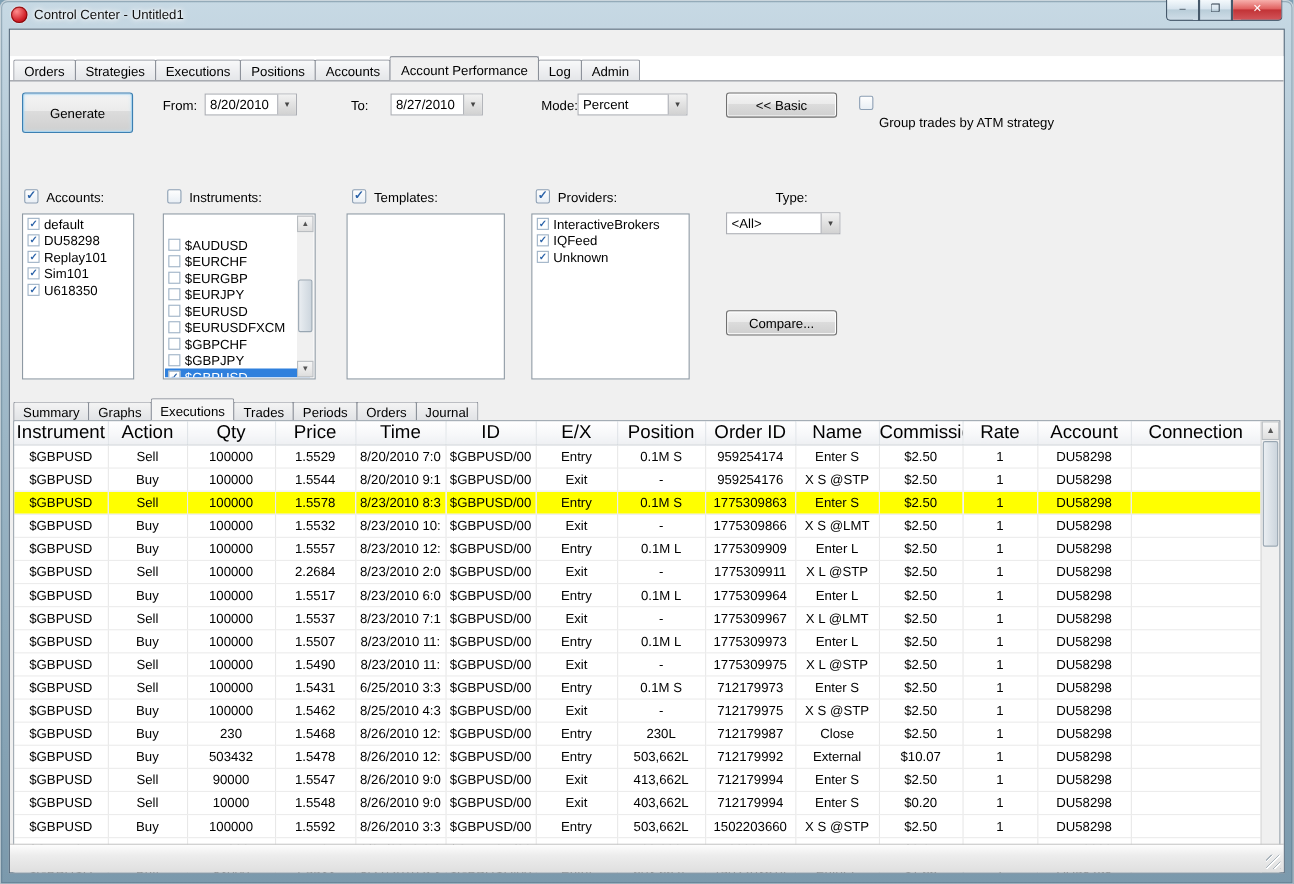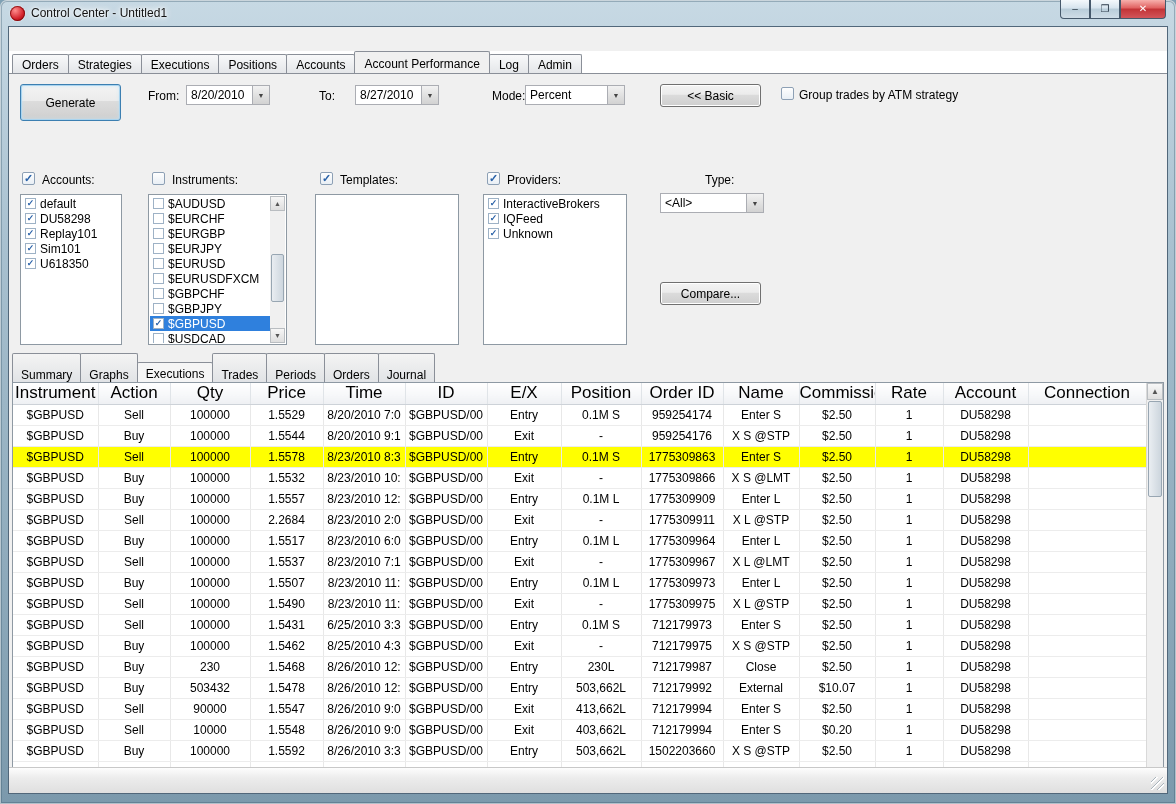--- a/index.html
+++ b/index.html
@@ -43,33 +43,33 @@
   .field{position:absolute;height:20px;background:#fff;border:1px solid #abadb3;display:flex;align-items:center;}
   .field .val{flex:1;padding:0 4px;white-space:nowrap;overflow:hidden;}
   .field .drop{width:17px;height:100%;flex:none;border-left:1px solid #abadb3;display:flex;align-items:center;justify-content:center;
     background:linear-gradient(#f2f2f2,#e3e3e3 45%,#d2d2d2);font-size:7px;color:#444;}
   .cbx{position:absolute;width:13px;height:13px;border:1px solid #8da0b5;border-radius:2px;background:linear-gradient(#fefefe,#e9eff5);
     font-size:11px;line-height:11px;text-align:center;font-weight:bold;color:#2a62a8;}
 
   
   .listbox{position:absolute;top:120px;height:151px;background:#fff;border:1px solid #8e99a3;overflow:hidden;}
   .lb-items{position:absolute;inset:1px;overflow:hidden;}
-  .listbox.has-scroll .lb-items{right:4px;}
+  .listbox.has-scroll .lb-items{right:4px;margin-top:19px;}
   .lb-item{display:flex;align-items:center;gap:4px;height:15px;padding:0 3px;white-space:nowrap;}
   .lb-item .cb{width:11px;height:11px;flex:none;border:1px solid #9eb2c6;background:#fff;font-size:9px;line-height:9px;text-align:center;font-weight:bold;color:#2a62a8;}
   .lb-item.sel{background:#2f80dd;color:#fff;}
   .lb-scroll{position:absolute;top:1px;bottom:1px;right:1px;width:15px;background:#f0f0f0;}
   .sc-btn{position:absolute;left:0;right:0;height:15px;background:linear-gradient(#f6f6f6,#dedede);border:1px solid #b9bdc1;
     display:flex;align-items:center;justify-content:center;font-size:7px;color:#50holz5a64;color:#555;}
   .sc-btn.up{top:0;} .sc-btn.down{bottom:0;}
   .sc-thumb{position:absolute;left:1px;right:1px;border:1px solid #98a6b2;border-radius:2px;background:linear-gradient(90deg,#e9edf1,#cdd6de);}
 
   
   .subtabrow{position:absolute;left:3px;top:289px;height:19px;display:flex;align-items:flex-end;z-index:2;}
-  .subtab{border:1px solid #8a8f98;border-bottom:none;border-radius:2px 2px 0 0;margin-right:-1px;padding:14px 8px;height:17px;
+  .subtab{border:1px solid #8a8f98;border-bottom:none;border-radius:2px 2px 0 0;margin-right:-1px;padding:2px 8px;height:17px;
     background:linear-gradient(#f4f4f4,#e1e3e6);white-space:nowrap;}
   .subtab.active{background:#f5f5f5;height:20px;padding-top:4px;position:relative;z-index:3;}
   .gridpanel{position:absolute;left:3px;top:308px;width:1152px;height:433px;background:#fff;border:1px solid #8e99a3;overflow:hidden;}
   table{border-collapse:collapse;table-layout:fixed;width:1133px;}
   th.gh{height:21px;font-weight:normal;font-size:17px;text-align:center;overflow:hidden;white-space:nowrap;
     background:linear-gradient(#ffffff,#f6f7f9 60%,#eef0f3);border-right:1px solid #e0e4e8;border-bottom:1px solid #cdd2d8;}
   td.gc{height:21px;font-size:12px;text-align:center;overflow:hidden;white-space:nowrap;
     border-right:1px solid #e8e8e8;border-bottom:1px solid #ececec;background:#fff;}
   tr.hl td.gc{background:#ffff00;}
   .vscroll{position:absolute;top:0;right:0;bottom:0;width:17px;background:#f0f0f0;border-left:1px solid #d9d9d9;}
@@ -130,21 +130,21 @@
         <span class="val">8/27/2010</span>
         <span class="drop">▼</span>
       </div>
       <span class="lbl" style="left:483px;top:15px">Mode:</span>
       <div class="field" style="left:516px;top:11px;width:100px">
         <span class="val">Percent</span>
         <span class="drop">▼</span>
       </div>
       <button class="btn basic">&lt;&lt; Basic</button>
       <span class="cbx" style="left:772px;top:13px"></span>
-      <span class="lbl" style="left:790px;top:14px">Group trades by ATM strategy</span>
+      <span class="lbl" style="left:790px;top:30px">Group trades by ATM strategy</span>
 
       <span class="cbx on" style="left:13px;top:98px">✓</span>
       <span class="lbl" style="left:33px;top:99px">Accounts:</span>
       <span class="cbx" style="left:143px;top:98px"></span>
       <span class="lbl" style="left:163px;top:99px">Instruments:</span>
       <span class="cbx on" style="left:311px;top:98px">✓</span>
       <span class="lbl" style="left:331px;top:99px">Templates:</span>
       <span class="cbx on" style="left:478px;top:98px">✓</span>
       <span class="lbl" style="left:498px;top:99px">Providers:</span>
       <span class="lbl" style="left:696px;top:99px">Type:</span>

